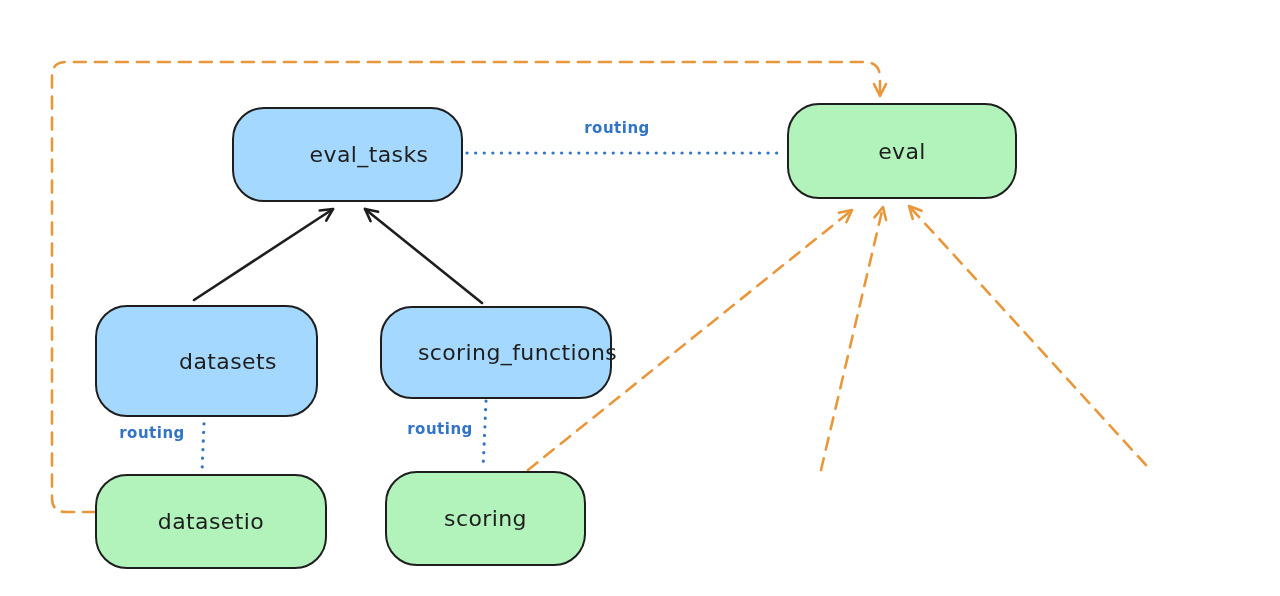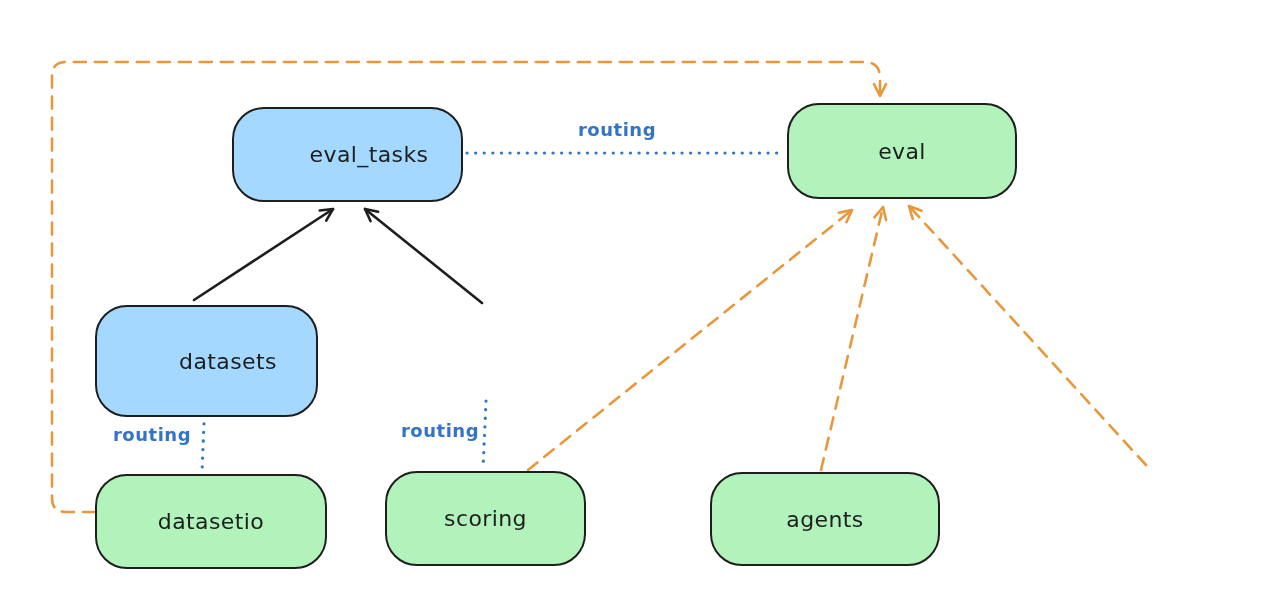--- a/index.html
+++ b/index.html
@@ -38,21 +38,21 @@
   .n-eval-tasks{left:232px;top:107px;width:231px;height:95px;}
   .n-eval{left:787px;top:103px;width:230px;height:96px;}
   .n-datasets{left:95px;top:305px;width:223px;height:112px;}
   .n-scoring-functions{left:380px;top:306px;width:232px;height:93px;}
   .n-datasetio{left:95px;top:474px;width:232px;height:95px;}
   .n-scoring{left:385px;top:471px;width:201px;height:95px;}
   .n-agents{left:710px;top:472px;width:230px;height:94px;}
   .n-inference{left:1025px;top:467px;width:232px;height:94px;}
   .edge-label{
     position:absolute;width:92px;text-align:center;
-    color:var(--routing-blue);font-size:18px;font-weight:bold;letter-spacing:.5px;
+    color:var(--routing-blue);font-size:15px;font-weight:bold;letter-spacing:.5px;
   }
   .l-top{left:571px;top:119px;}
   .l-left{left:106px;top:424px;}
   .l-mid{left:394px;top:420px;}
 </style>
 </head>
 <body>
 
 <div class="canvas">
 
@@ -81,27 +81,27 @@
 
   <div class="node blue n-eval-tasks">
     <span>eval_tasks</span>
   </div>
   <div class="node green n-eval">
     <span>eval</span>
   </div>
   <div class="node blue n-datasets">
     <span>datasets</span>
   </div>
+  <div class="node blue n-scoring-functions">
+    <span>scoring_functions</span>
+  </div>
   <div class="node green n-datasetio">
     <span>datasetio</span>
   </div>
   <div class="node green n-scoring">
     <span>scoring</span>
-  </div>
-  <div class="node green n-agents">
-    <span>agents</span>
   </div>
 
   <div class="edge-label l-top">routing</div>
   <div class="edge-label l-left">routing</div>
   <div class="edge-label l-mid">routing</div>
 
 </div>
 
 </body></html>

